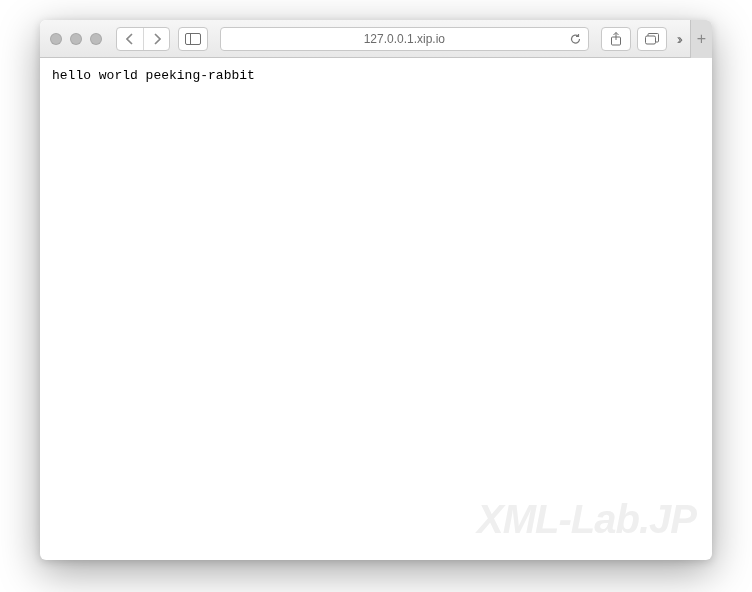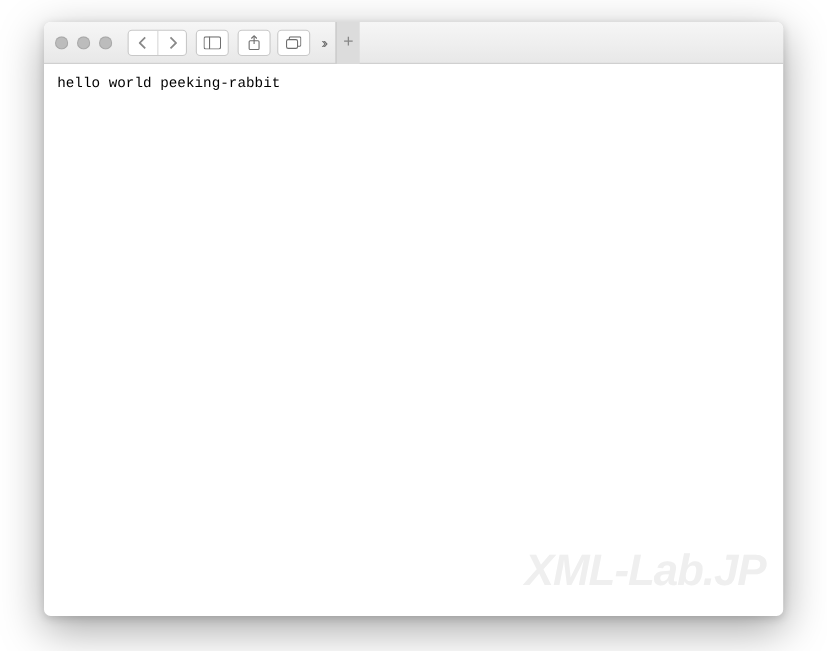--- a/index.html
+++ b/index.html
@@ -177,20 +177,29 @@
             <path d="M2 1 L7 6 L2 11" fill="none" stroke="currentColor" stroke-width="1.6"></path>
           </svg>
       </div>
     </div>
     <div class="sidebar-btn">
       <svg width="16" height="12" viewBox="0 0 16 12">
           <rect x="0.5" y="0.5" width="15" height="11" rx="1.5" fill="none" stroke="currentColor"></rect>
           <line x1="5.5" y1="0.5" x2="5.5" y2="11.5" stroke="currentColor"></line>
         </svg>
     </div>
+    <div class="address-bar">
+      <span class="url-text">127.0.0.1.xip.io</span>
+      <span class="reload">
+        <svg width="13" height="13" viewBox="0 0 13 13">
+            <path d="M10.5 6.5 A4 4 0 1 1 9.3 3.7" fill="none" stroke="currentColor" stroke-width="1.2"></path>
+            <path d="M9.5 1.5 L9.5 4 L7 4" fill="none" stroke="currentColor" stroke-width="1.2"></path>
+          </svg>
+      </span>
+    </div>
     <div class="right-group">
       <div class="tool-btn">
         <svg width="12" height="14" viewBox="0 0 12 14">
             <rect x="1.5" y="5" width="9" height="8" rx="1" fill="none" stroke="currentColor"></rect>
             <line x1="6" y1="0.5" x2="6" y2="8" stroke="currentColor"></line>
             <path d="M3.5 3 L6 0.5 L8.5 3" fill="none" stroke="currentColor"></path>
           </svg>
       </div>
       <div class="tool-btn">
         <svg width="14" height="12" viewBox="0 0 14 12">

